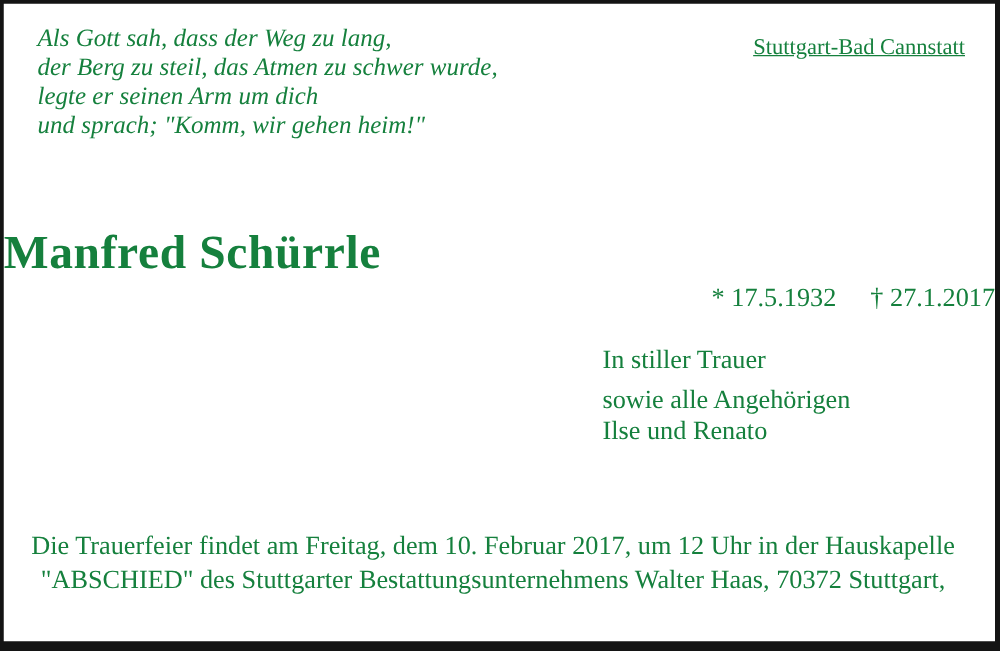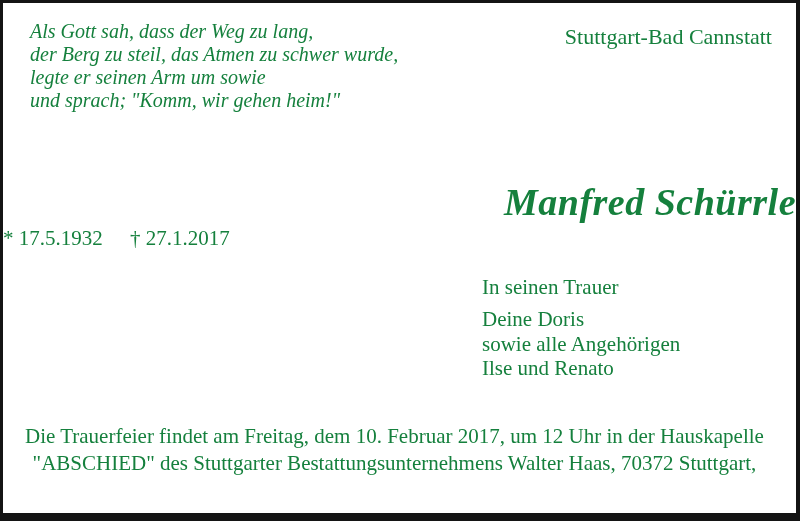--- a/index.html
+++ b/index.html
@@ -26,52 +26,52 @@
     left: 27px;
     font-style: italic;
     font-size: 20px;
     line-height: 23px;
     white-space: nowrap;
   }
   .location {
     position: absolute;
     top: 22px;
     right: 24px;
-    font-size: 22px;
+    font-size: 18px;
     line-height: 24px;
     white-space: nowrap;
     text-align: left;
+    text-decoration: underline;
   }
   .intro {
     position: absolute;
     top: 131px;
     left: 0;
     width: 100%;
     text-align: center;
     font-size: 21px;
     line-height: 27px;
   }
   .name {
     position: absolute;
     top: 177px;
     left: 0;
     width: 100%;
-    text-align: right;
+    text-align: left;
     font-size: 38px;
     line-height: 44px;
     font-weight: bold;
     letter-spacing: 0.5px;
-    font-style: italic;
   }
   .dates {
     position: absolute;
     top: 222px;
     left: 0;
     width: 100%;
-    text-align: left;
+    text-align: right;
     font-size: 21px;
     line-height: 26px;
   }
   .dates .death {
     margin-left: 22px;
   }
   .mourners {
     position: absolute;
     top: 272px;
     left: 479px;
@@ -98,37 +98,36 @@
   }
 </style>
 </head>
 <body>
 
 <div class="notice">
 
   <div class="poem">
     <div class="poem-line">Als Gott sah, dass der Weg zu lang,</div>
     <div class="poem-line">der Berg zu steil, das Atmen zu schwer wurde,</div>
-    <div class="poem-line">legte er seinen Arm um sowie</div>
+    <div class="poem-line">legte er seinen Arm um dich</div>
     <div class="poem-line">und sprach; "Komm, wir gehen heim!"</div>
   </div>
 
   <div class="location">Stuttgart-Bad Cannstatt</div>
 
 
   <div class="name">Manfred Schürrle</div>
 
   <div class="dates">
     <span class="birth">* 17.5.1932</span>
     <span class="death">† 27.1.2017</span>
   </div>
 
   <div class="mourners">
-    <div class="mourners-heading">In seinen Trauer</div>
-    <div class="mourner-line">Deine Doris</div>
+    <div class="mourners-heading">In stiller Trauer</div>
     <div class="mourner-line">sowie alle Angehörigen</div>
     <div class="mourner-line">Ilse und Renato</div>
   </div>
 
   <div class="funeral">
     <div class="funeral-line">Die Trauerfeier findet am Freitag, dem 10. Februar 2017, um 12 Uhr in der Hauskapelle</div>
     <div class="funeral-line">"ABSCHIED" des Stuttgarter Bestattungsunternehmens Walter Haas, 70372 Stuttgart,</div>
   </div>
 
 </div>

